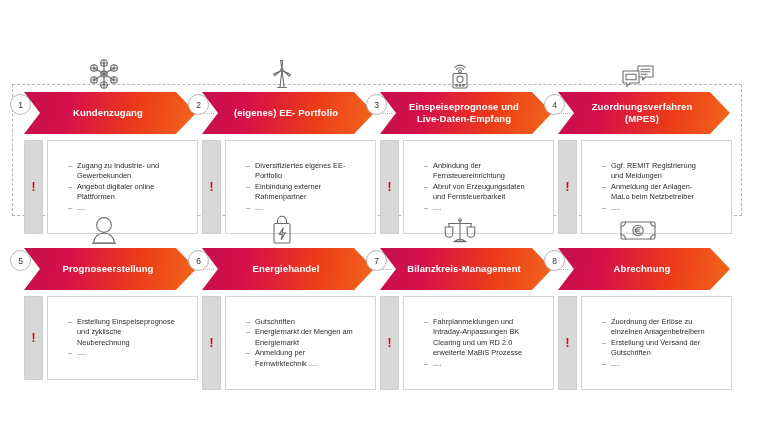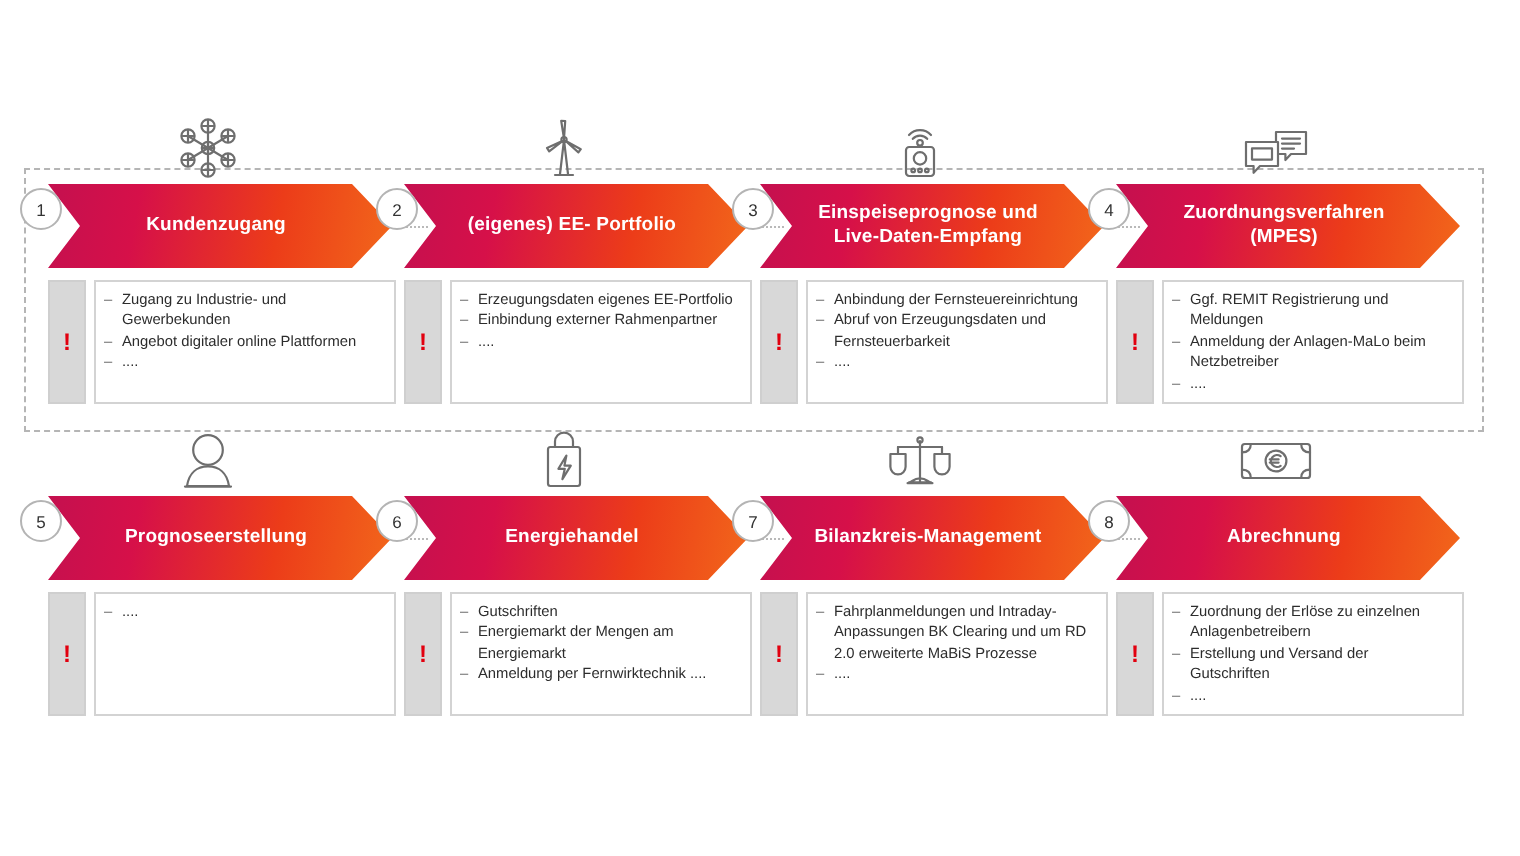--- a/index.html
+++ b/index.html
@@ -156,21 +156,21 @@
   .detail-box {
     flex: 1;
     background: #ffffff;
     border: 1px solid #d3d3d3;
     padding: 4px 5px 4px 4px;
     min-height: 62px;
     box-sizing: border-box;
   }
   .bullets {
     list-style: none;
-    margin: 0;
+    margin: 16px;
     padding: 0;
   }
   .bullets li {
     position: relative;
     padding-left: 9px;
     font-size: 7.4px;
     line-height: 10.4px;
     color: #2c2c2c;
   }
   .bullets li::before {
@@ -256,21 +256,21 @@
         <div class="banner-wrap">
           <div class="banner">
             <div class="banner-label">(eigenes) EE- Portfolio</div>
           </div>
         </div>
         <div class="num-badge">2</div>
         <div class="detail">
           <div class="warn-col">!</div>
           <div class="detail-box">
             <ul class="bullets">
-              <li>Erzeugungsdaten eigenes EE-Portfolio</li>
+              <li>Diversifiziertes eigenes EE-Portfolio</li>
               <li>Einbindung externer Rahmenpartner</li>
               <li>....</li>
             </ul>
           </div>
         </div>
       </div>
       <div class="chev-dots" style="left: 552px;"></div>
       <div class="step" style="left: 370px;">
         <div class="step-icon">
           <svg width="32" height="32" viewBox="0 0 32 32" fill="none" stroke="#6e6e6e" stroke-width="1.1" stroke-linecap="round" stroke-linejoin="round">
@@ -344,20 +344,21 @@
         <div class="banner-wrap">
           <div class="banner">
             <div class="banner-label">Prognoseerstellung</div>
           </div>
         </div>
         <div class="num-badge">5</div>
         <div class="detail">
           <div class="warn-col">!</div>
           <div class="detail-box">
             <ul class="bullets">
+              <li>Erstellung Einspeiseprognose und zyklische Neuberechnung</li>
               <li>....</li>
             </ul>
           </div>
         </div>
       </div>
       <div class="chev-dots" style="left: 374px;"></div>
       <div class="step" style="left: 192px;">
         <div class="step-icon">
           <svg width="32" height="32" viewBox="0 0 32 32" fill="none" stroke="#6e6e6e" stroke-width="1.1" stroke-linecap="round" stroke-linejoin="round">
             <path d="M11.5 9.5 V6.8 a4.5 4.5 0 0 1 9 0 V9.5"></path>

